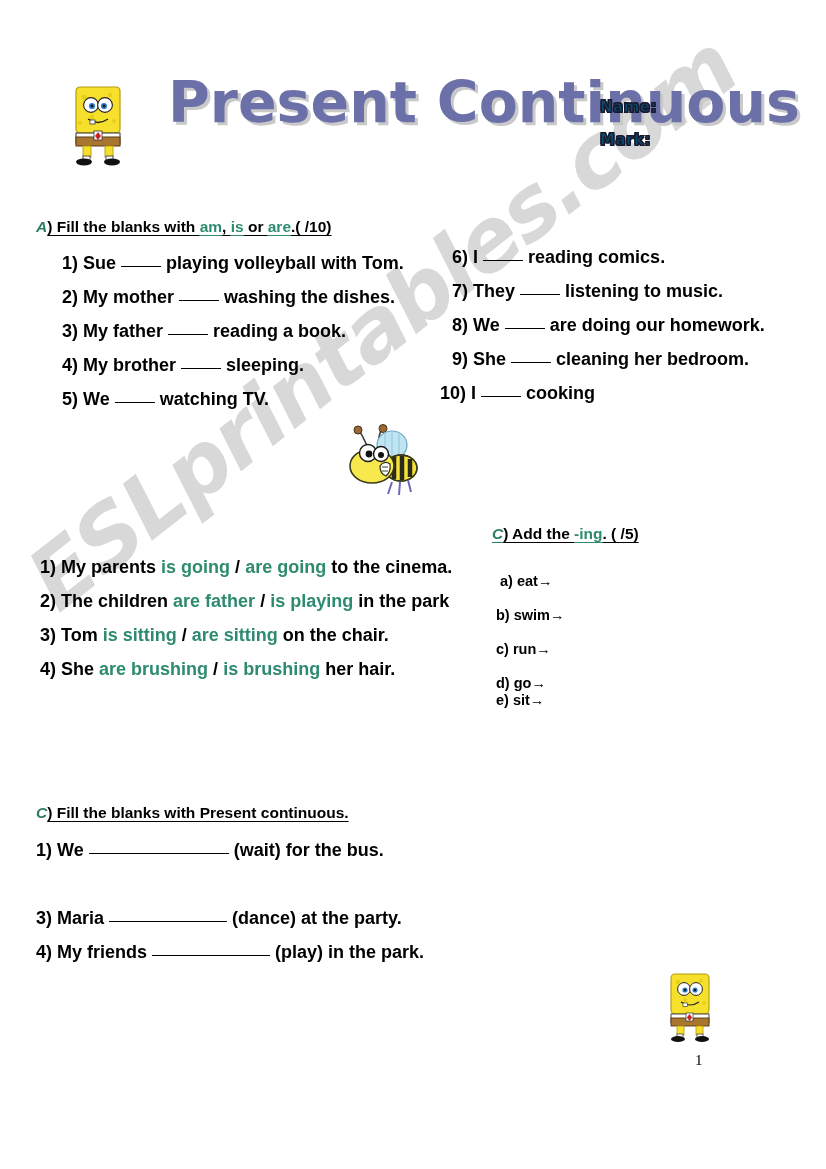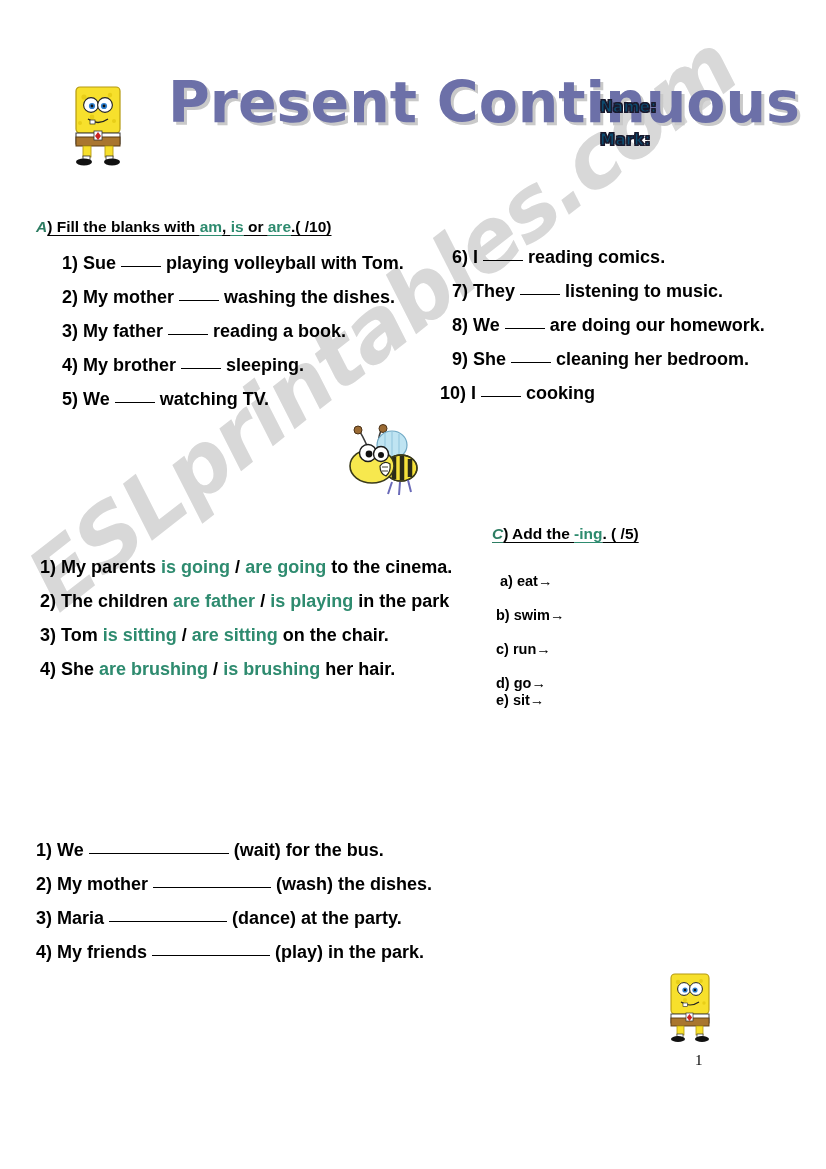--- a/index.html
+++ b/index.html
@@ -346,32 +346,29 @@
   <div class="ws sec-head" id="secCr-head">
     <span class="letter u">C</span><span class="u">) Add the </span><span class="green-u">-ing</span><span class="u">. (   /5)</span>
   </div>
 
   <div class="ws colCr" style="top:573px">a) eat→</div>
   <div class="ws colCr" style="left:496px; top:607px">b) swim→</div>
   <div class="ws colCr" style="left:496px; top:641px">c) run→</div>
   <div class="ws colCr" style="left:496px; top:675px">d) go→</div>
   <div class="ws colCr" style="left:496px; top:692px">e) sit→</div>
 
+  <div class="ws sec-head" id="secCb-head">
+    <span class="letter">C</span><span class="u">) Fill the blanks with Present continuous.</span>
+  </div>
 
   <div class="q colCb" style="top:840px">
     <span>1)</span>
     <span>We</span>
     <span class="blank b-xl"></span>
     <span>(wait) for the bus.</span>
-  </div>
-  <div class="q colCb" style="top:874px">
-    <span>2)</span>
-    <span>My mother</span>
-    <span class="blank b-lg"></span>
-    <span>(wash) the dishes.</span>
   </div>
   <div class="q colCb" style="top:908px">
     <span>3)</span>
     <span>Maria</span>
     <span class="blank b-lg"></span>
     <span>(dance) at the party.</span>
   </div>
   <div class="q colCb" style="top:942px">
     <span>4)</span>
     <span>My friends</span>

